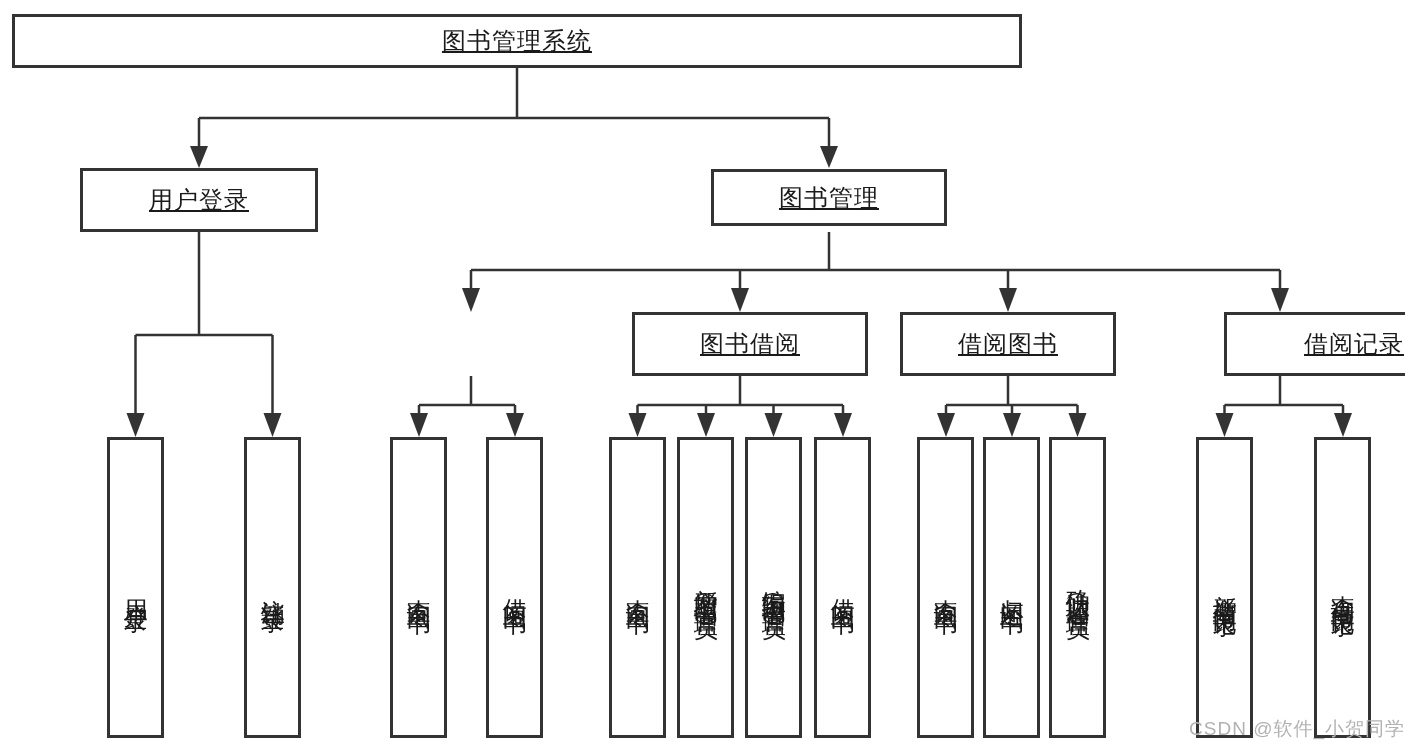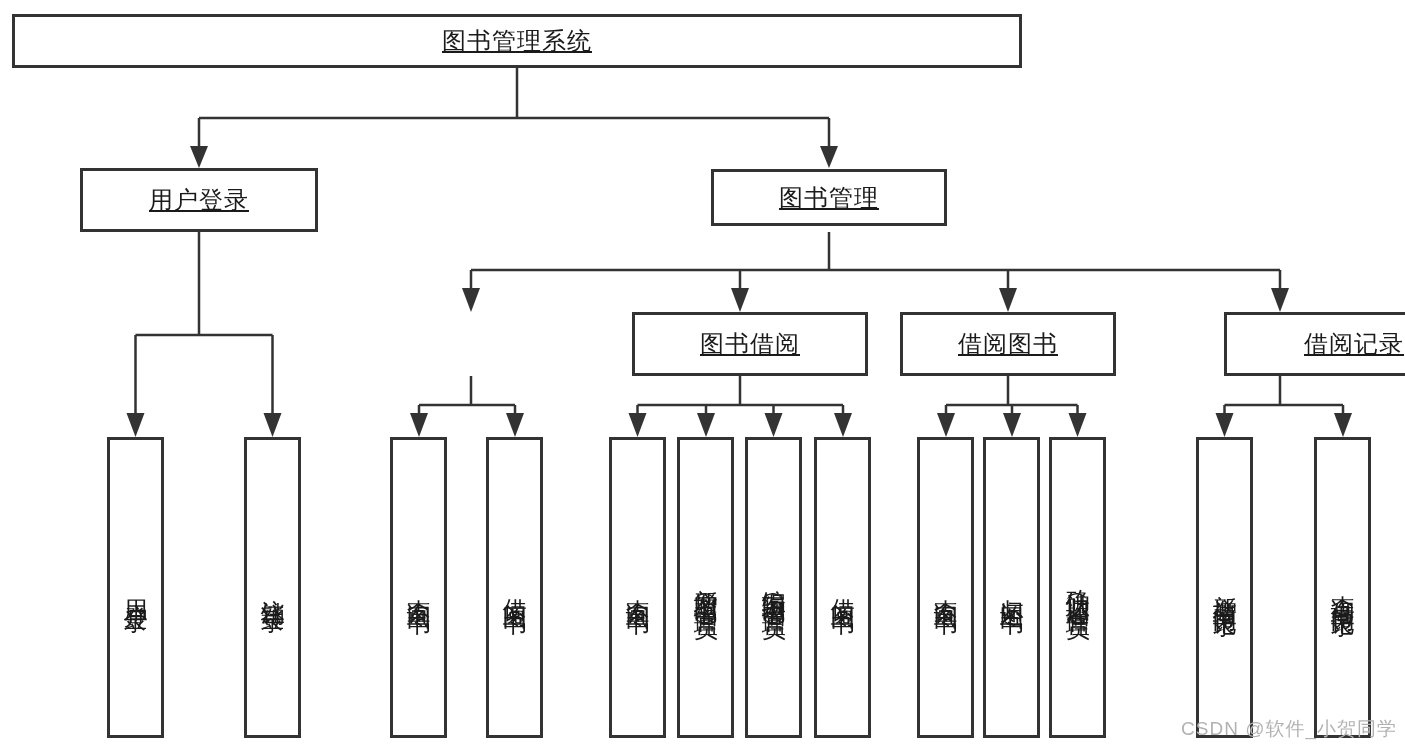--- a/index.html
+++ b/index.html
@@ -42,21 +42,21 @@
   .hbox span { letter-spacing: 1px; text-decoration: underline; }
   .vbox { width: 57px; height: 301px; top: 437px; }
   .vbox span {
     writing-mode: vertical-rl;
     text-orientation: mixed;
     letter-spacing: 4px;
     line-height: 1.1;
   }
   #watermark {
     position: absolute;
-    right: 8px;
+    right: 0;
     bottom: 5px;
     font-size: 19px;
     letter-spacing: 1px;
     color: var(--wm, #b2b2b2);
     white-space: nowrap;
   }
 </style>
 </head>
 <body>
 

